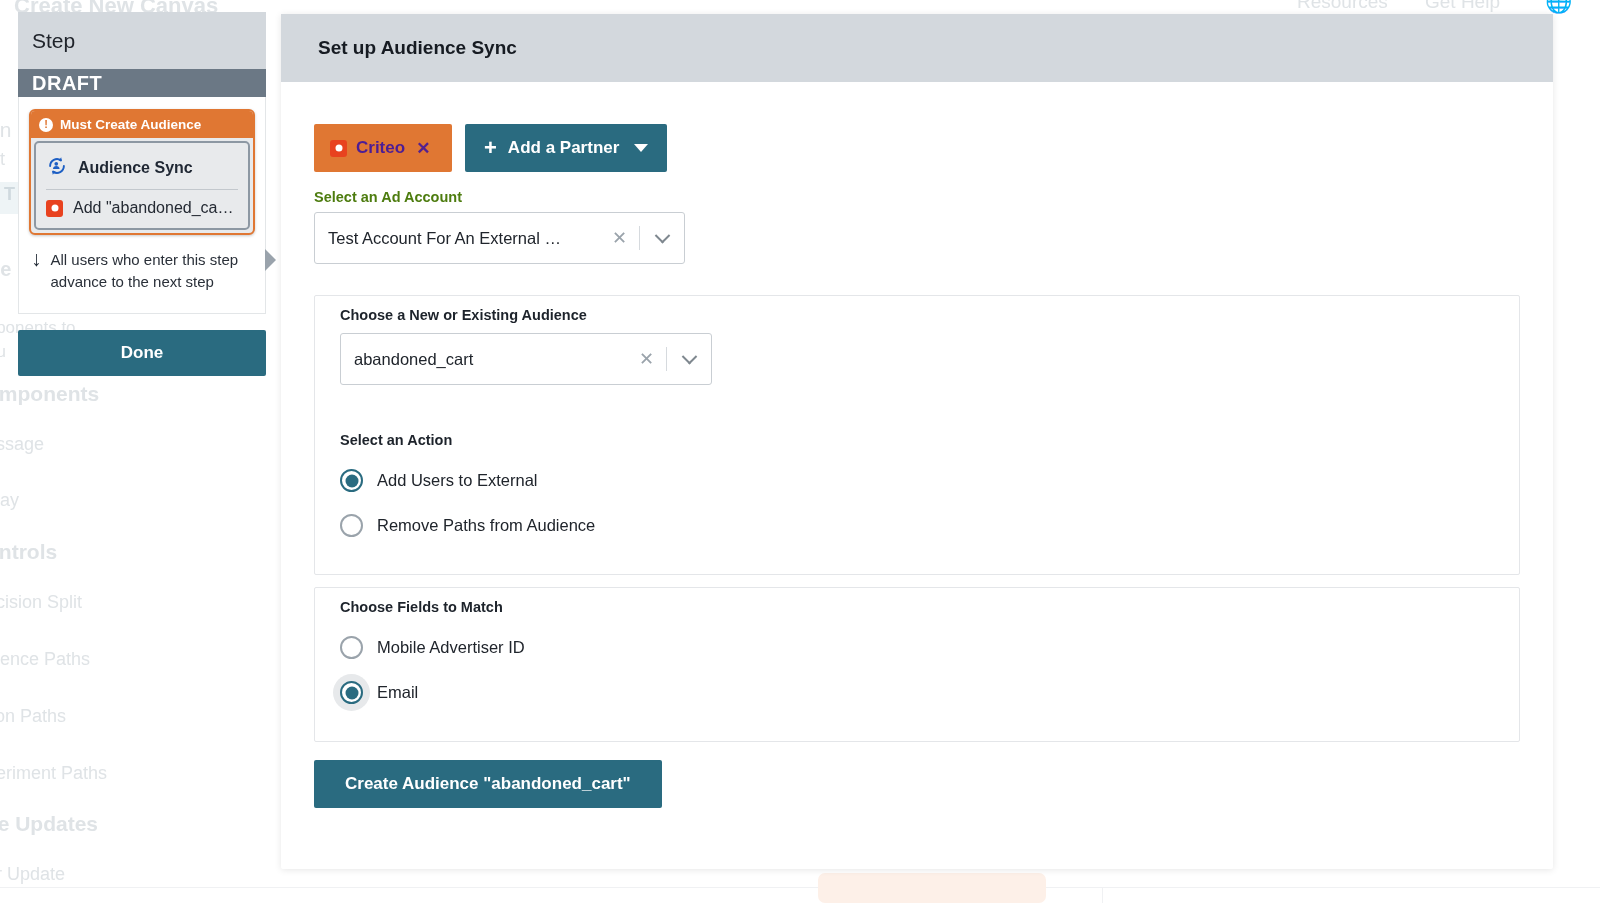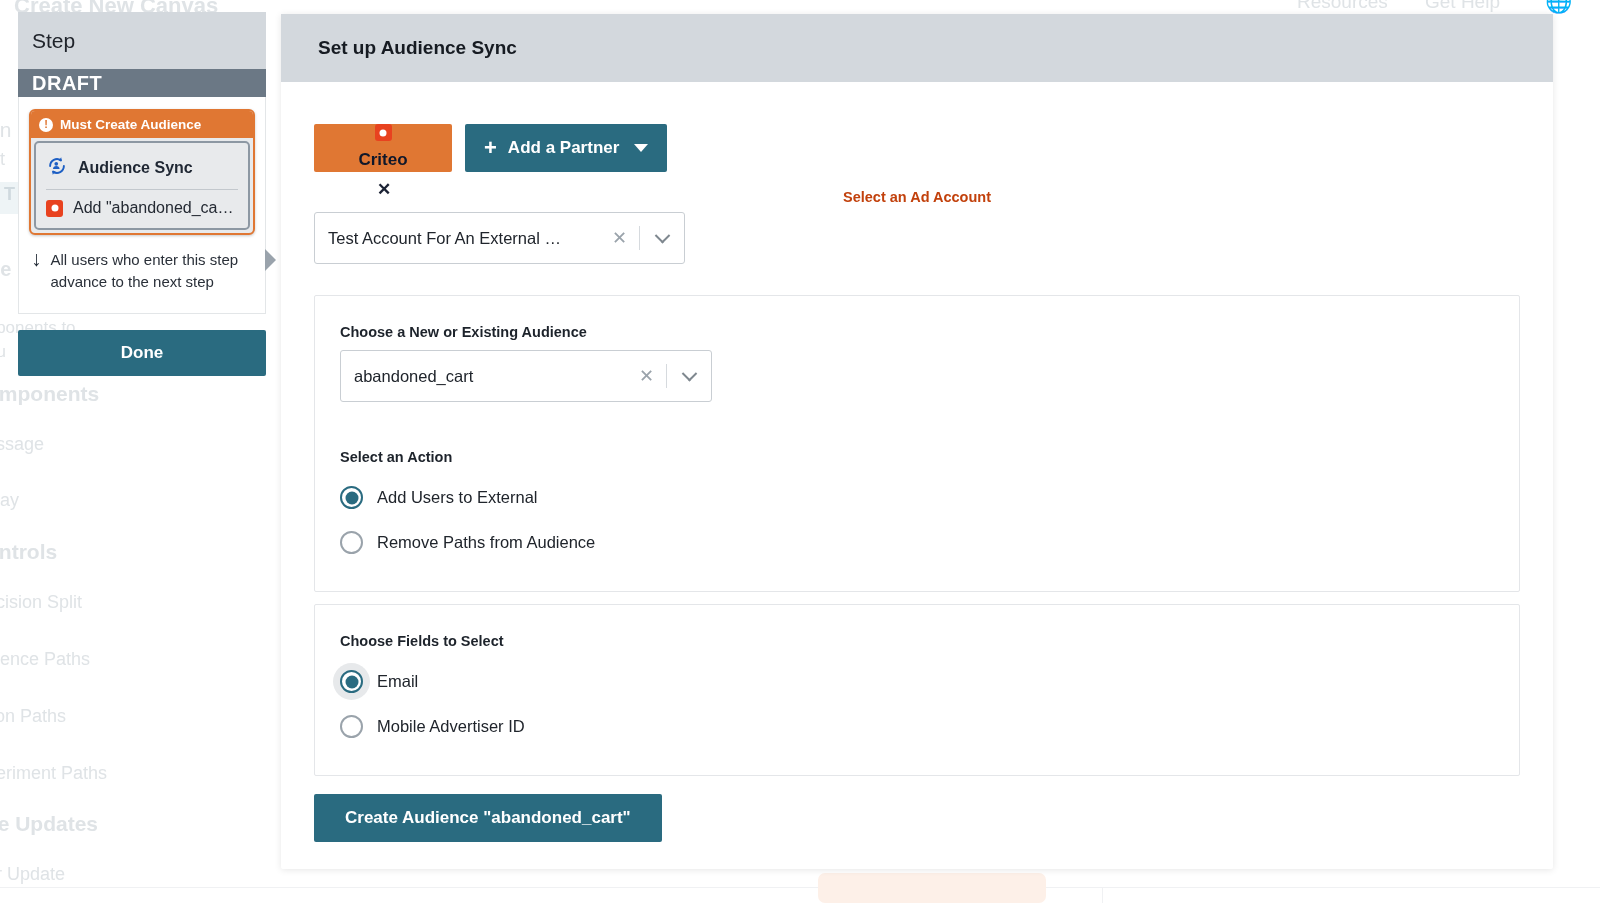--- a/index.html
+++ b/index.html
@@ -156,46 +156,44 @@
   .modal-header {
     height: 68px; background: #d3d8dd;
     display:flex; align-items:center;
     padding-left: 37px;
   }
   .modal-title { font-size: 19px; font-weight: bold; color:#161b22; }
   .modal-body { padding: 42px 33px 0 33px; }
 
   .partner-row { display:flex; align-items:stretch; gap: 13px; }
   .partner-chip {
-    background:#e07733; color:#0f172a;
+    background:#e07733; color:#4c1d95;
     height: 48px; min-width: 138px;
     border-radius: 2px; border:none;
     display:flex; align-items:center; justify-content:flex-start; gap: 9px;
     font-size: 17px; font-weight: bold; cursor:pointer;
     padding: 0 16px;
-    flex-direction: column;
   }
   .chip-x { font-size: 17px; font-weight: bold; opacity:.95; margin-left:2px; }
   .add-partner {
     background:#2a6b80; color:#fff;
     height:48px; border:none; border-radius:2px;
     display:flex; align-items:center; gap:11px;
     padding: 0 19px;
     font-size:17px; font-weight:bold; cursor:pointer;
   }
   .plus { font-size: 22px; line-height:1; font-weight:bold; }
   .caret-down {
     width:0;height:0;border-left:7px solid transparent;border-right:7px solid transparent;
     border-top:8px solid #fff; margin-left:4px;
   }
 
   .field-label {
-    font-size: 14.5px; font-weight: bold; color:#c2410c;
+    font-size: 14.5px; font-weight: bold; color:#4d7c0f;
     margin: 17px 0 7px 0;
-    text-align: center;
   }
   .select-box {
     height: 52px;
     border: 1px solid #c9ced3;
     border-radius: 3px;
     background:#fff;
     display:flex; align-items:center;
     padding: 0 0 0 13px;
     position: relative;
   }
@@ -212,21 +210,21 @@
     width: 44px; display:flex; align-items:center; justify-content:center; cursor:pointer;
   }
   .chev {
     width:11px;height:11px;border-right:2px solid #7f888f;border-bottom:2px solid #7f888f;
     transform: rotate(45deg) translate(-2px,-2px);
   }
 
   .card {
     border: 1px solid #e4e6e9;
     border-radius: 2px;
-    padding: 28px 25px 26px 25px;
+    padding: 11px 25px 26px 25px;
   }
   .card-h {
     font-size: 14.5px; font-weight:bold; color:#1d232b;
     margin-bottom: 10px;
   }
   .radio-row {
     display:flex; align-items:center; gap: 14px;
     padding: 11px 0;
   }
   .radio {
@@ -392,30 +390,30 @@
           <span class="radio checked"></span>
           <span class="radio-label">Add Users to External</span>
         </div>
         <div class="radio-row">
           <span class="radio"></span>
           <span class="radio-label">Remove Paths from Audience</span>
         </div>
       </div>
 
       <div class="card" style="margin-top:12px;">
-        <div class="card-h">Choose Fields to Select</div>
-
+        <div class="card-h">Choose Fields to Match</div>
+
+        <div class="radio-row">
+          <span class="radio"></span>
+          <span class="radio-label">Mobile Advertiser ID</span>
+        </div>
         <div class="radio-row">
           <span class="radio checked halo"></span>
           <span class="radio-label">Email</span>
         </div>
-        <div class="radio-row">
-          <span class="radio"></span>
-          <span class="radio-label">Mobile Advertiser ID</span>
-        </div>
       </div>
 
       <button class="create-btn">
         <span>Create Audience "abandoned_cart"</span>
       </button>
 
     </div>
   </div>
 
 </div>

